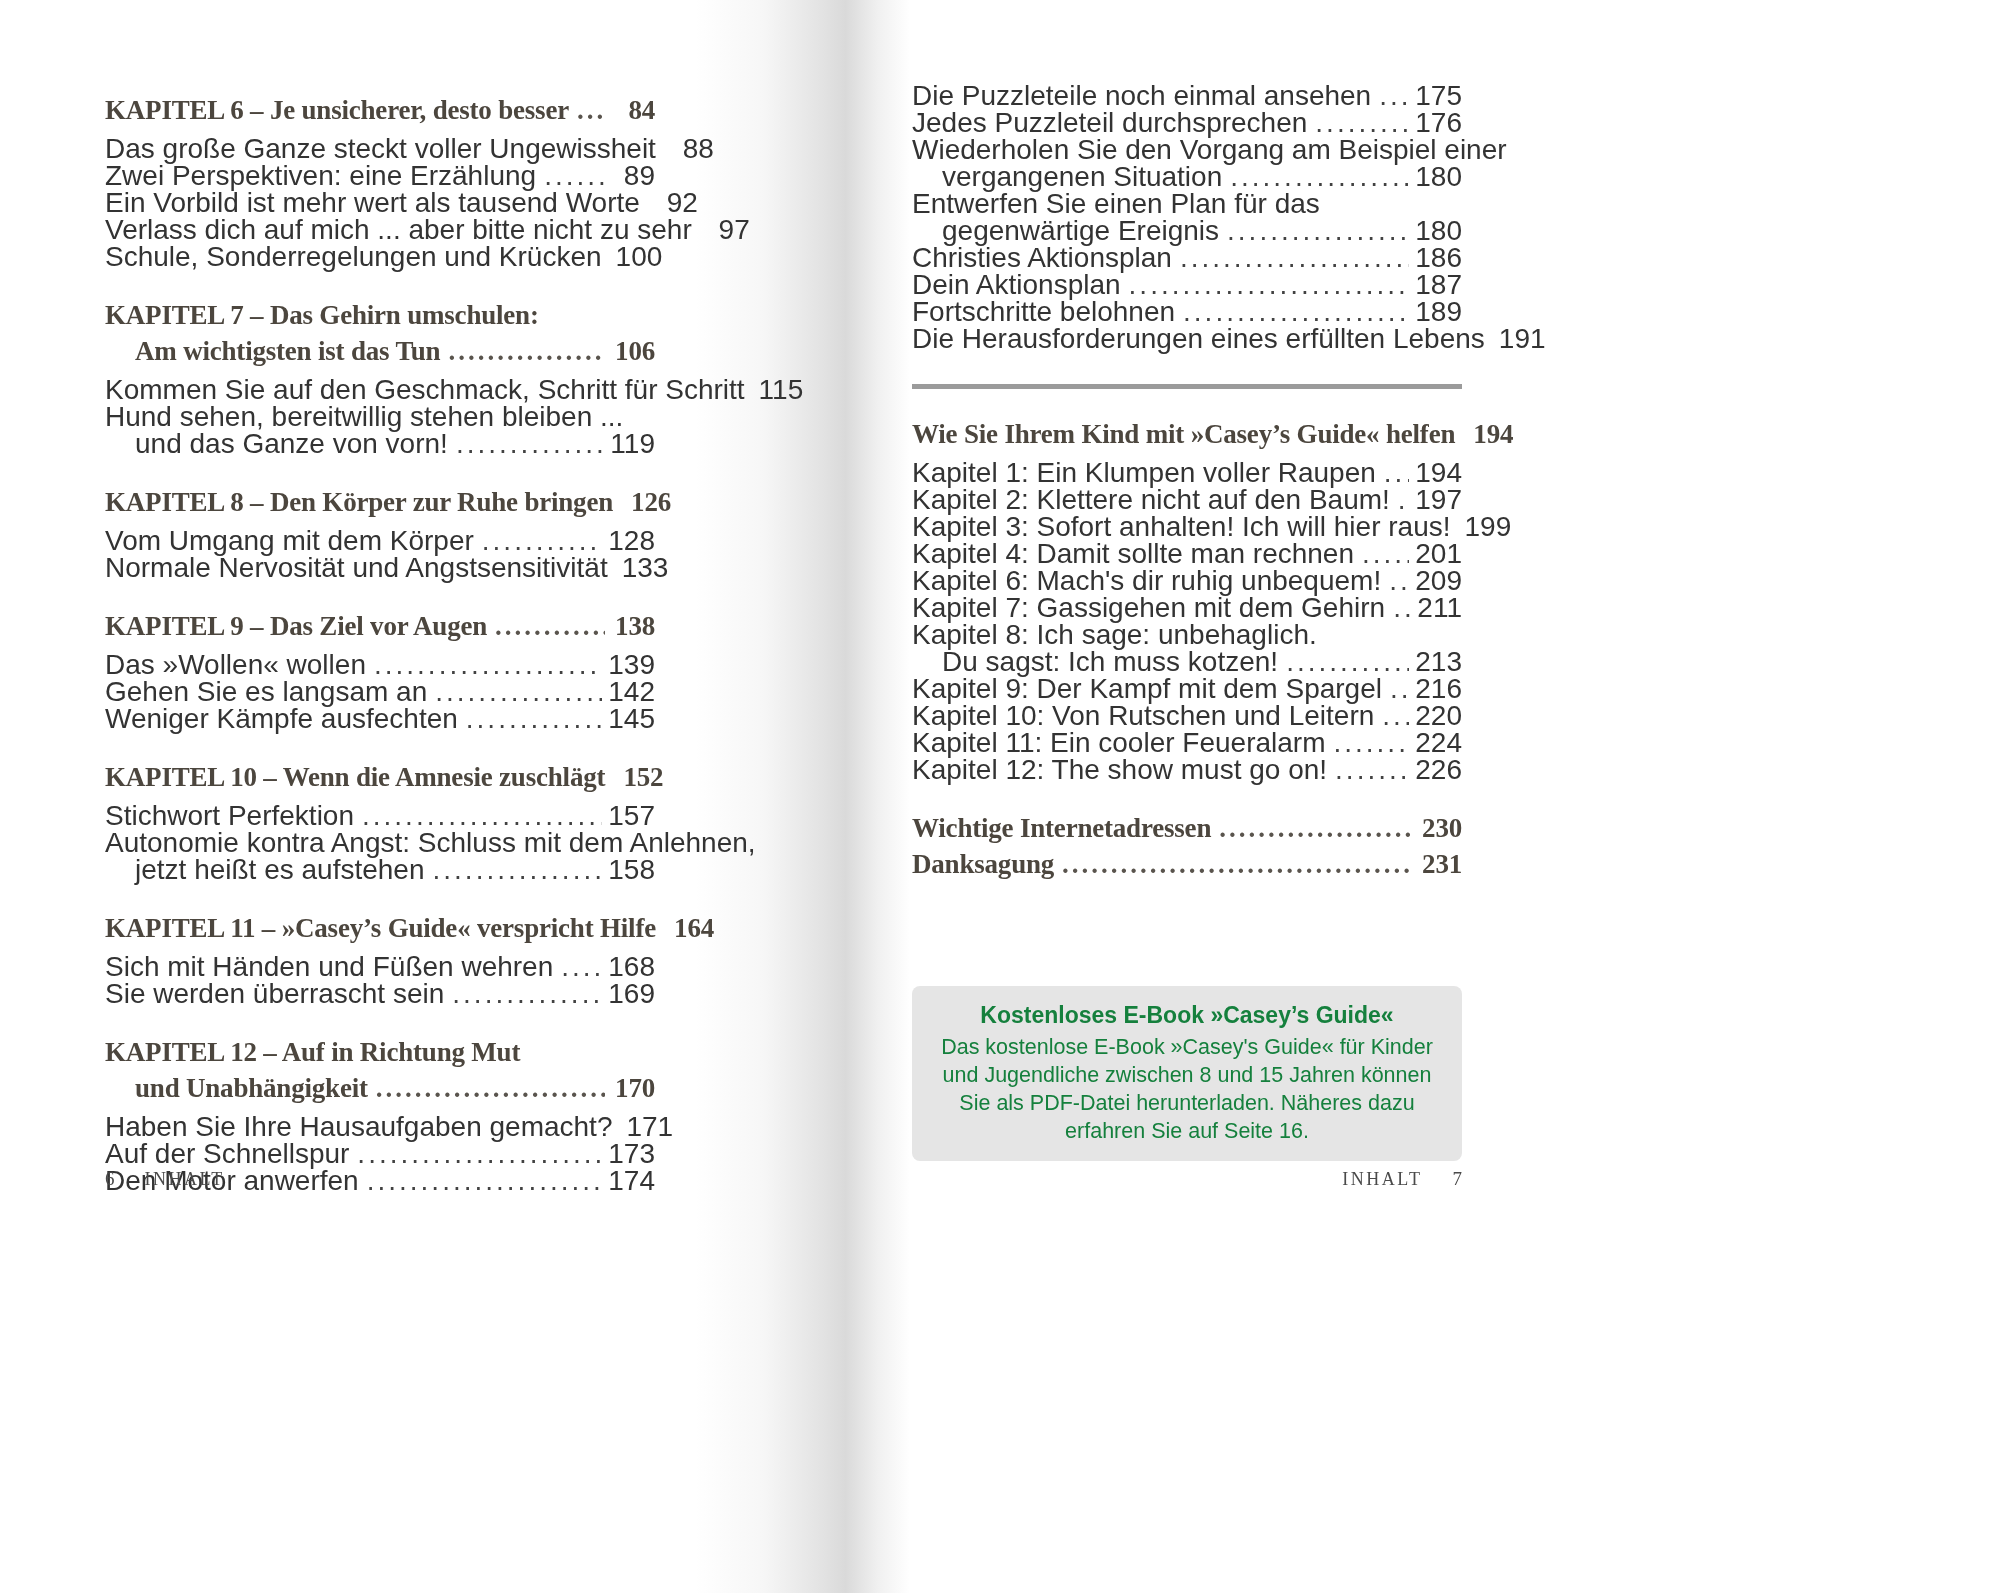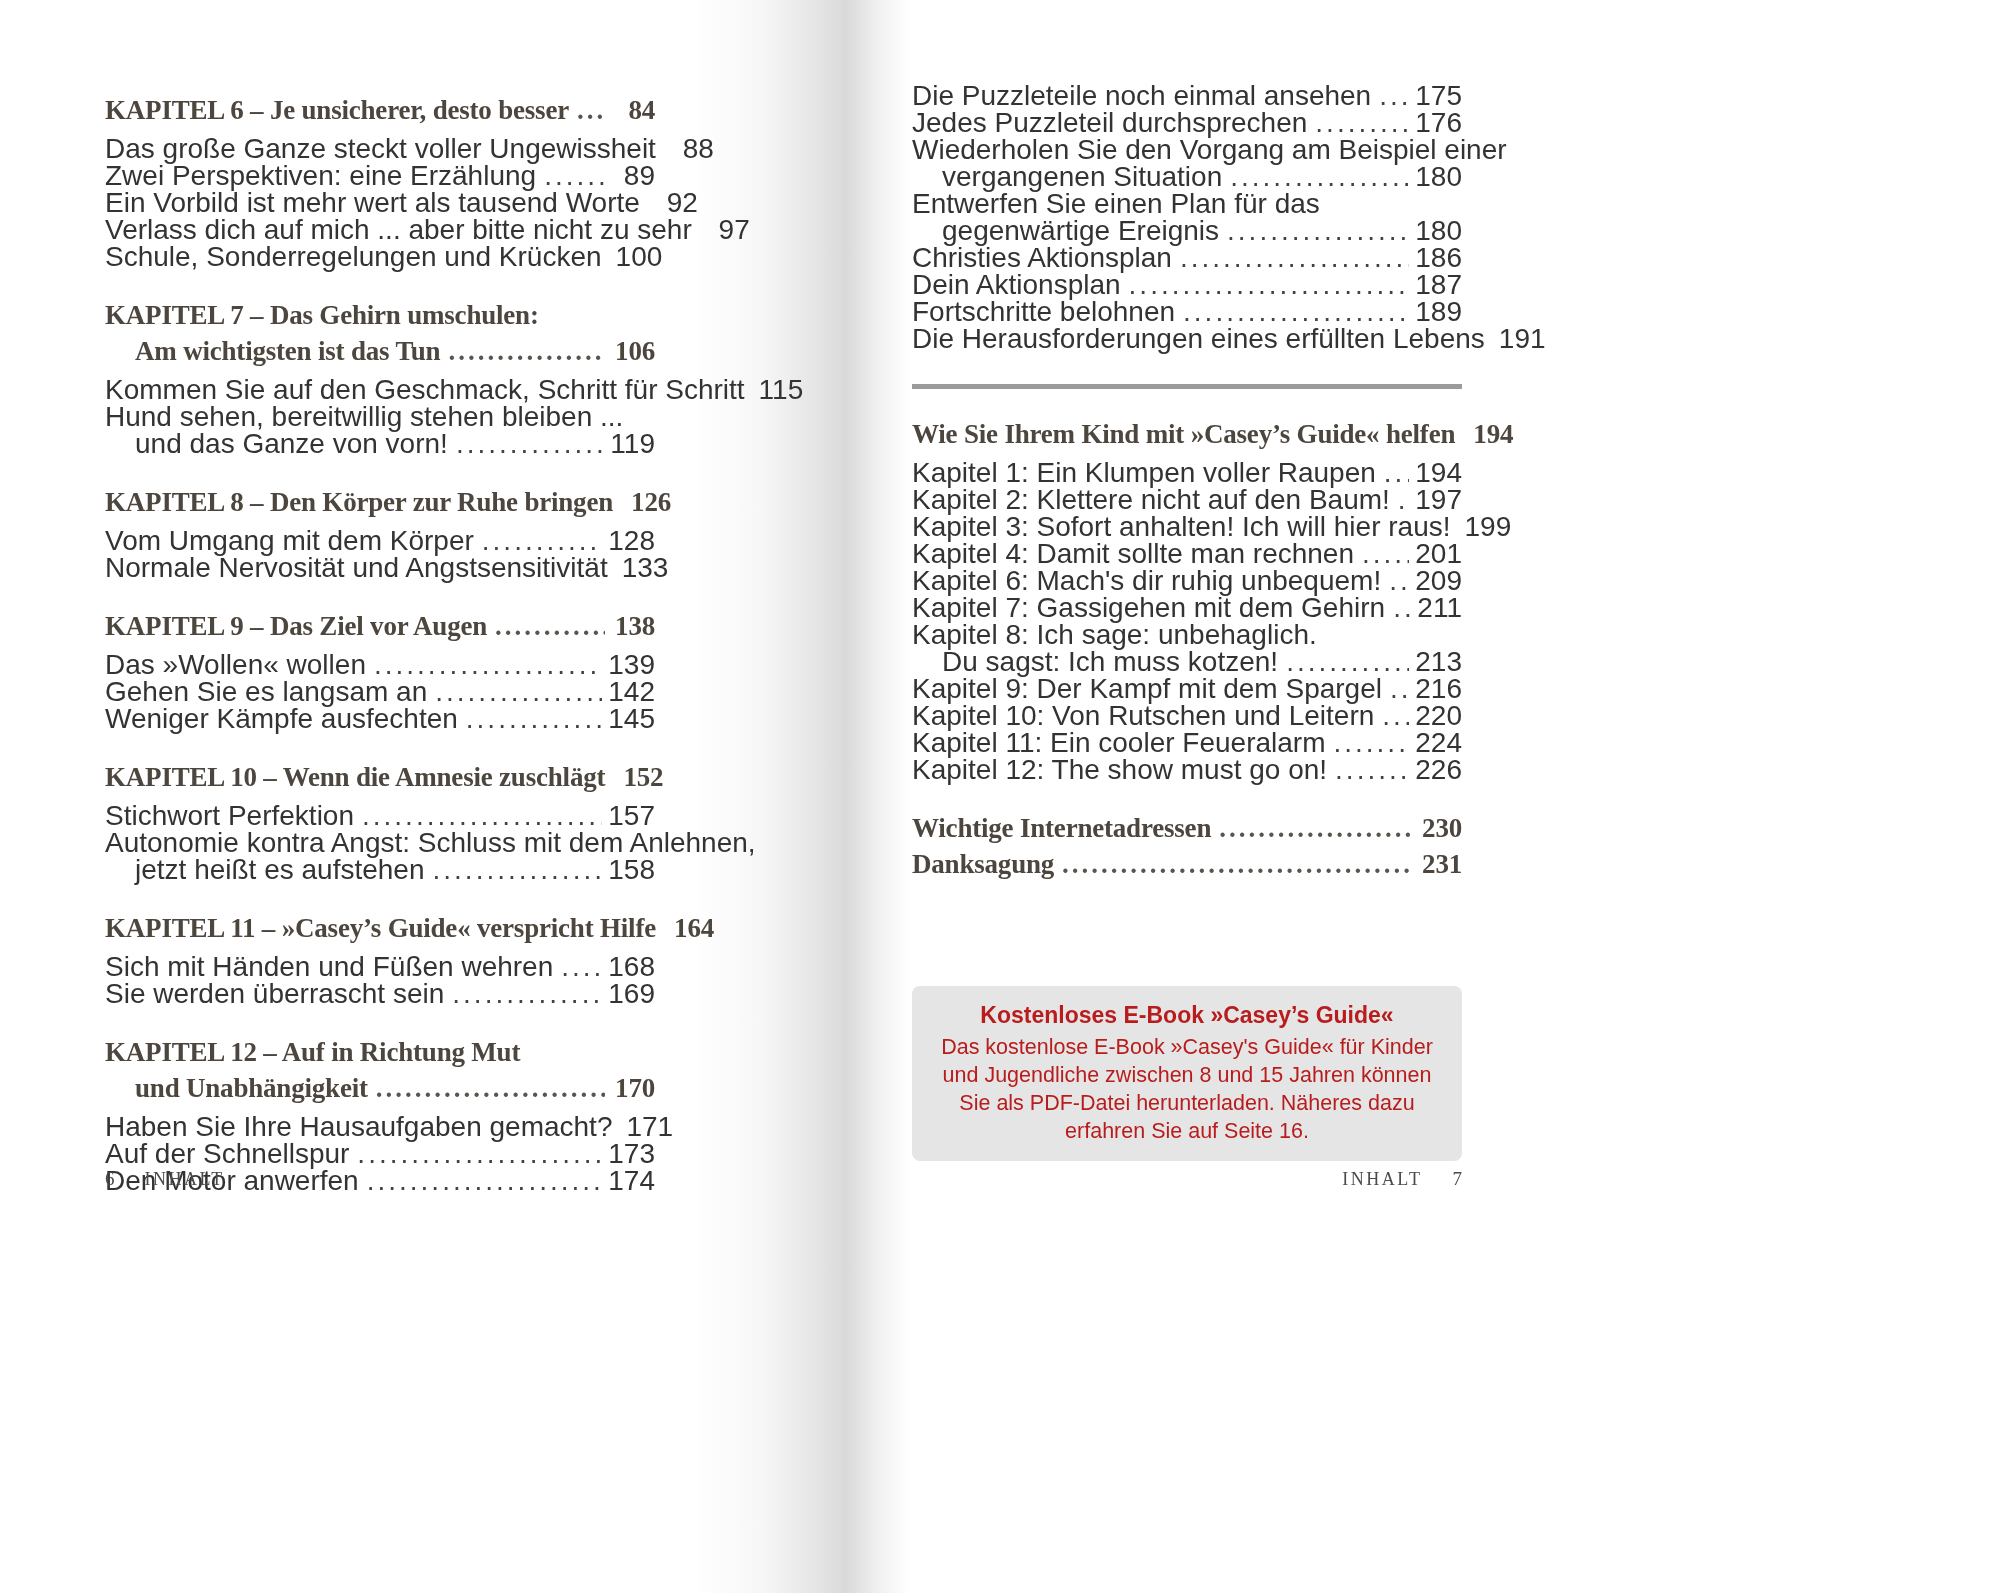--- a/index.html
+++ b/index.html
@@ -76,21 +76,21 @@
     background: #9b9b9b;
     margin-top: 32px;
   }
 
   .ebook-box {
     margin-top: 104px;
     background: #e5e5e5;
     border-radius: 8px;
     padding: 14px 24px 16px 24px;
     text-align: center;
-    color: #b91c1c;
+    color: #15803d;
   }
   .box-title { font-weight: bold; font-size: 23px; line-height: 31px; }
   .box-body  { font-size: 21.5px; line-height: 28px; margin-top: 2px; }
 
   .footer {
     position: absolute;
     top: 1168px;
     font-family: "Liberation Serif", serif;
     color: #4a4a4a;
     font-size: 19px;

